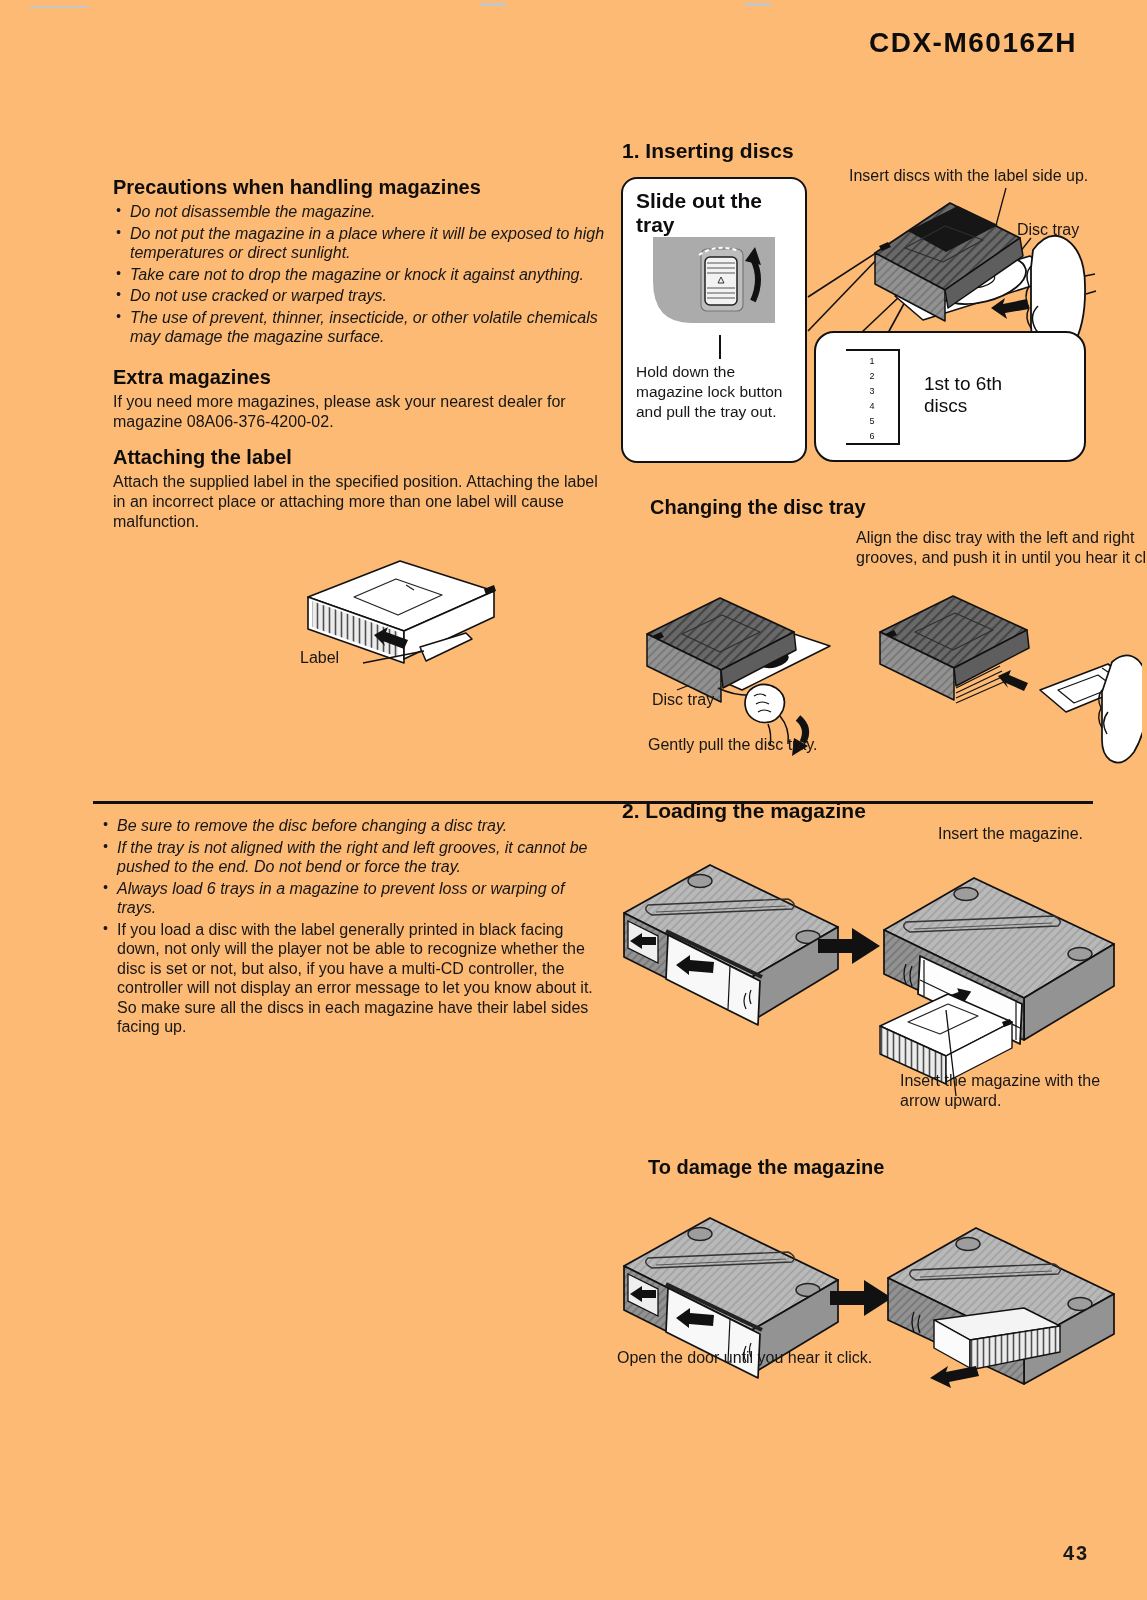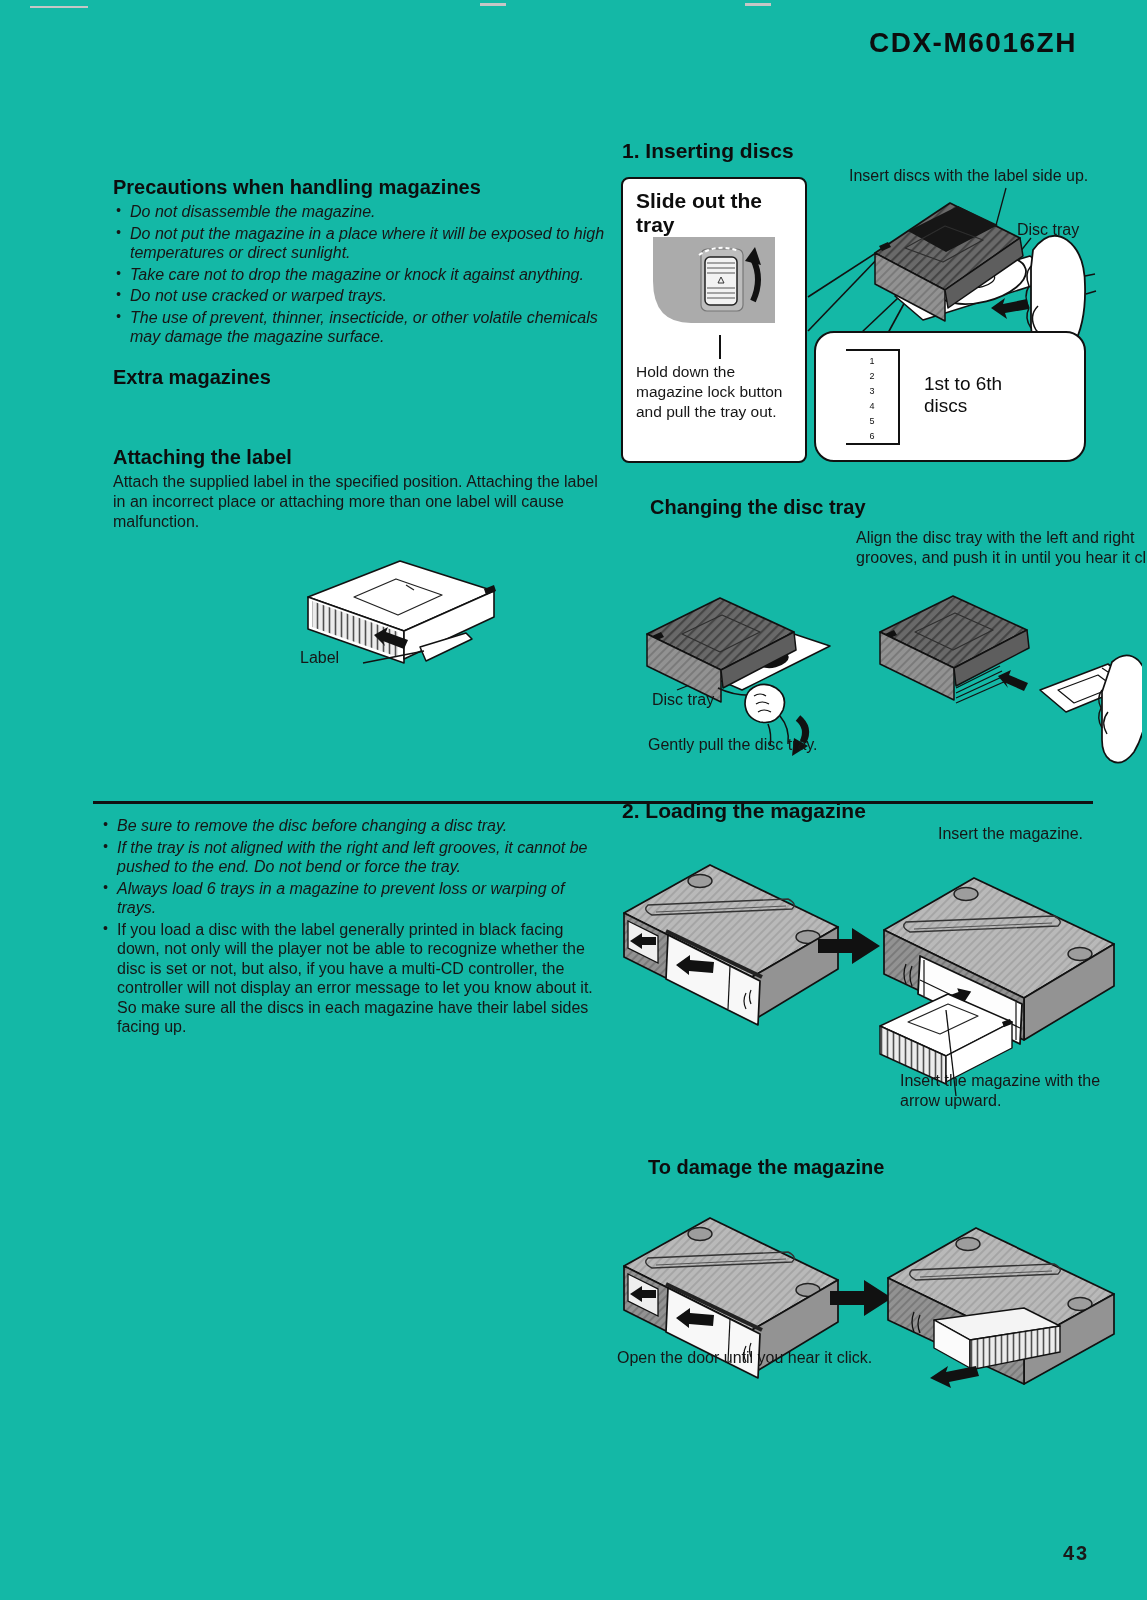--- a/index.html
+++ b/index.html
@@ -1,35 +1,35 @@
 <!DOCTYPE html>
 <html><head>
 <meta charset="utf-8">
 <style>
   html,body{margin:0;padding:0;background:#e8e8e8;}
-  .page{position:relative;width:1147px;height:1600px;background:#14b8a6;overflow:hidden;
+  .page{position:relative;width:1147px;height:1600px;background:#fdba74;overflow:hidden;
         font-family:"Liberation Sans",sans-serif;color:#161616;}
   .abs{position:absolute;}
   
   .model{font-size:28px;font-weight:800;letter-spacing:1.5px;color:#0d0d0d;}
   .doc-title{font-family:"Liberation Serif",serif;font-size:25px;font-weight:bold;color:#0d0d0d;letter-spacing:.2px;}
   .h2{font-size:20px;font-weight:bold;color:#0d0d0d;}
   .h2n{font-size:21px;font-weight:bold;color:#0d0d0d;}
   
   .body-text{font-size:16px;line-height:1.26;color:#161616;}
   .note{font-size:16px;line-height:1.26;color:#161616;}
   .small-cap{font-size:15.5px;line-height:1.28;color:#161616;}
   .prewrap{white-space:pre-line;}
   
   ul.bullets{list-style:none;margin:0;padding:0;font-size:16px;line-height:1.22;}
   ul.bullets li{position:relative;padding-left:17px;margin-bottom:2px;}
   ul.bullets li::before{content:"\2022";position:absolute;left:3px;top:0;font-size:14px;}
   ul.bullets li.it{font-style:italic;}
   
-  .callout{position:absolute;border:2.5px solid #111;border-radius:8px;background:#fff;box-sizing:border-box;}
+  .callout{position:absolute;border:2.5px solid #111;border-radius:16px;background:#fff;box-sizing:border-box;}
   .slide-head{font-size:21px;font-weight:bold;color:#0d0d0d;}
   .bracket{position:absolute;border-top:2px solid #111;border-right:2px solid #111;border-bottom:2px solid #111;box-sizing:border-box;}
   .nums{font-size:9px;line-height:15px;text-align:center;color:#111;padding-top:3px;}
   .discs-label{font-size:19px;font-weight:normal;line-height:1.15;color:#0d0d0d;}
   .leader{position:absolute;background:#111;}
   .divider{position:absolute;background:#111;}
   .pagenum{font-size:20px;font-weight:600;letter-spacing:2px;color:#1a1a1a;}
   .scan-dash{position:absolute;background:#c6c6c6;}
   svg{display:block;}
 </style>
@@ -69,20 +69,21 @@
   <div class="abs h2" style="left:113px;top:176px">Precautions when handling magazines</div>
   <ul class="abs bullets" style="left:113px;top:202px;width:492px">
     <li class="it">Do not disassemble the magazine.</li>
     <li class="it">Do not put the magazine in a place where it will be exposed to high temperatures or direct sunlight.</li>
     <li class="it">Take care not to drop the magazine or knock it against anything.</li>
     <li class="it">Do not use cracked or warped trays.</li>
     <li class="it">The use of prevent, thinner, insecticide, or other volatile chemicals may damage the magazine surface.</li>
   </ul>
 
   <div class="abs h2" style="left:113px;top:366px">Extra magazines</div>
+  <div class="abs body-text" style="left:113px;top:392px;width:478px">If you need more magazines, please ask your nearest dealer for magazine 08A06-376-4200-02.</div>
 
   <div class="abs h2" style="left:113px;top:446px">Attaching the label</div>
   <div class="abs body-text" style="left:113px;top:472px;width:492px">Attach the supplied label in the specified position. Attaching the label in an incorrect place or attaching more than one label will cause malfunction.</div>
 
   <svg class="abs" style="left:238px;top:545px" width="330" height="135" viewBox="0 0 330 135">
     <path d="M70,52 L162,16 L256,46 L166,86 Z" fill="#fff" stroke="#111" stroke-width="1.7" stroke-linejoin="round"></path>
     <path d="M116,52 L158,34 L204,50 L160,70 Z" fill="none" stroke="#222" stroke-width="1.3" stroke-linejoin="round"></path>
     <path d="M168,40 L176,45" stroke="#222" stroke-width="1.2"></path>
     <path d="M70,52 L166,86 L166,118 L70,84 Z" fill="#fff" stroke="#111" stroke-width="1.6" stroke-linejoin="round"></path>
     <path d="M74,56 L160,87 L160,112 L74,82 Z" fill="url(#p-fins)" stroke="none"></path>

